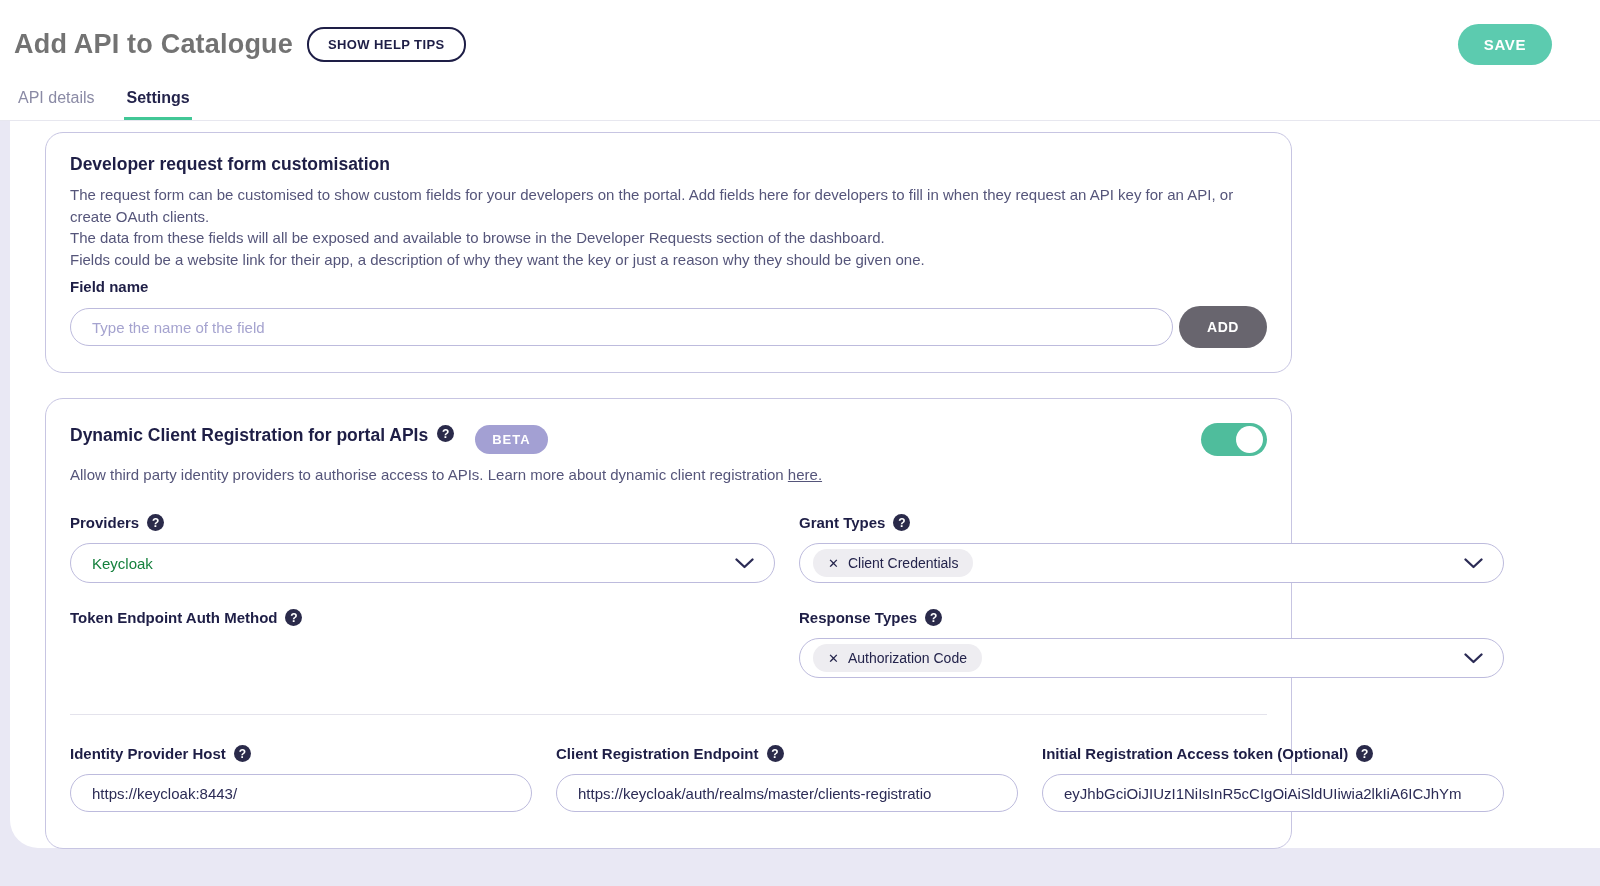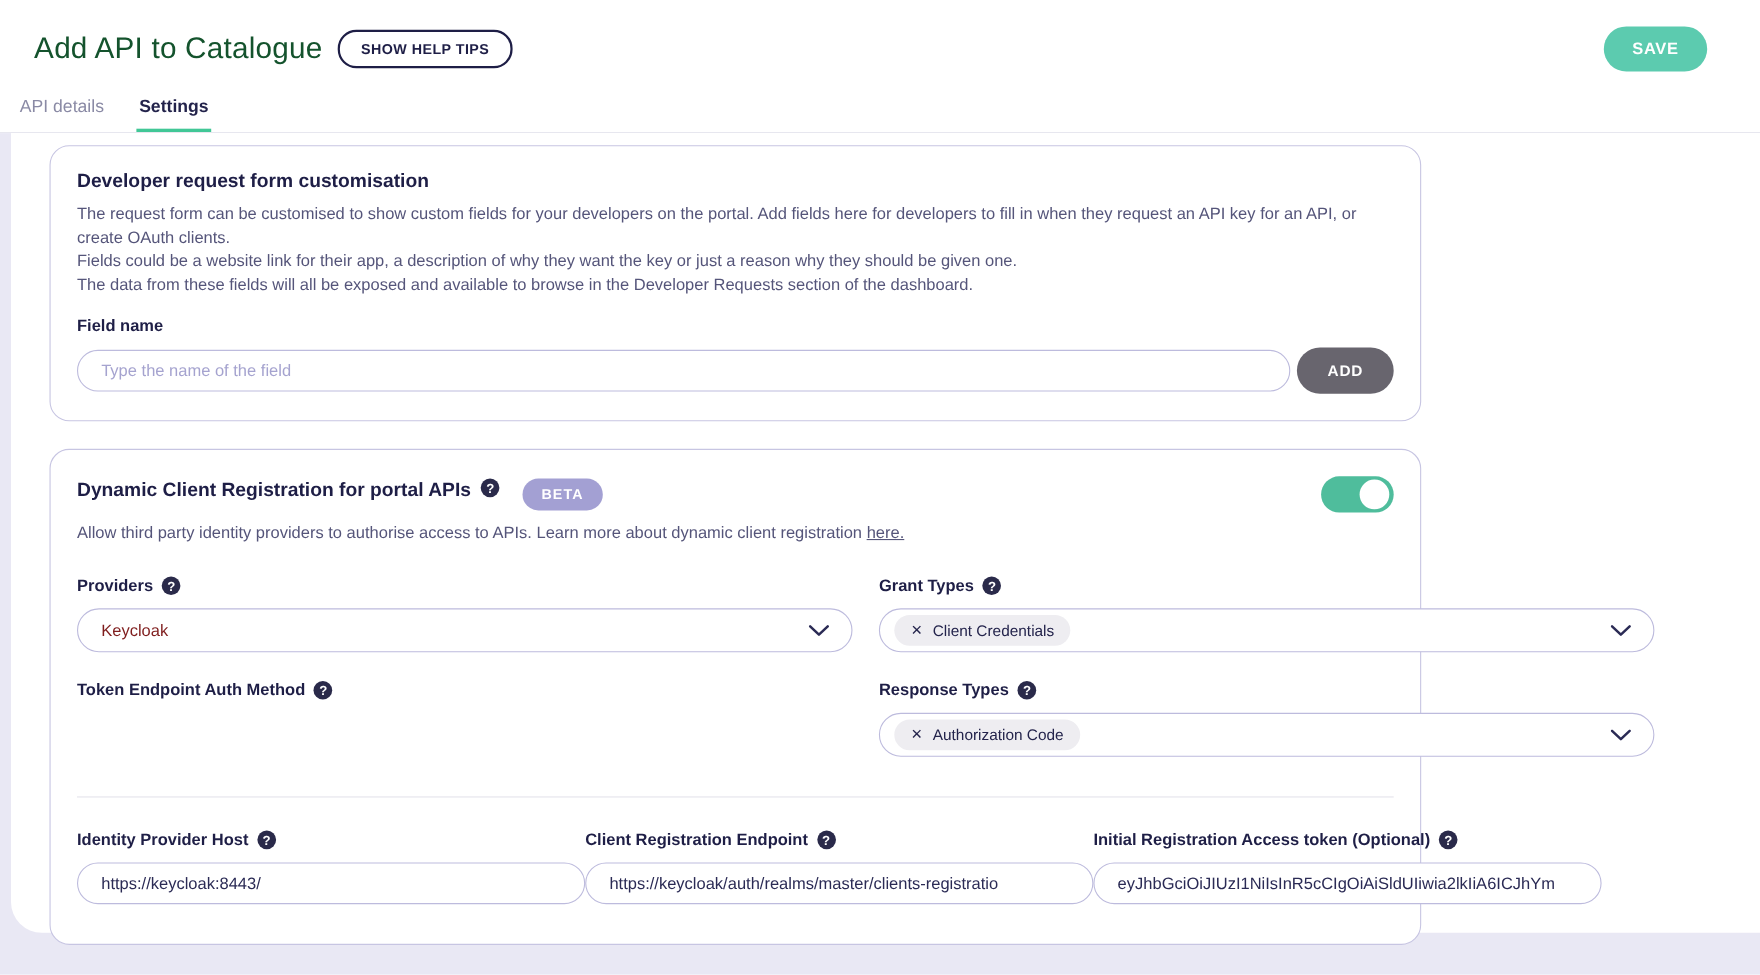--- a/index.html
+++ b/index.html
@@ -14,23 +14,22 @@
     background:#FFFFFF;
     width:1600px;
     padding:0;
     border-bottom:1px solid #E7E7EF;
   }
   .topbar {
     display:flex; align-items:center;
     padding:24px 48px 18px 14px;
   }
   .page-title {
-    font-size:27px; font-weight:normal; color:#14532d;
+    font-size:27px; font-weight:bold; color:#737373;
     letter-spacing:0.2px;
-    margin-left:17px;
   }
   .help-tips-btn {
     margin-left:14px;
     border:2px solid #1E1E46; border-radius:17px;
     background:#FFFFFF;
     padding:8px 19px;
     font-size:13px; font-weight:bold; color:#1E1E46;
     letter-spacing:0.4px;
     font-family:inherit;
     cursor:pointer;
@@ -77,21 +76,21 @@
   .card-2 { padding:24px 24px 36px 24px; }
   .card-title {
     font-size:17.5px; font-weight:bold; color:#1E1E46;
     margin-bottom:9px;
   }
   .desc-line {
     font-size:15px; color:#55557A; line-height:21.5px;
   }
   .field-label {
     font-size:15px; font-weight:bold; color:#1E1E46;
-    margin-top:18px; margin-bottom:11px;
+    margin-top:8px; margin-bottom:11px;
   }
   .add-row { display:flex; align-items:center; gap:6px; }
   .pill-input {
     flex:1;
     height:38px;
     border:1.5px solid #BDBBDD;
     border-radius:20px;
     padding:0 21px;
     font-size:15px; color:#2B2B55;
     font-family:inherit;
@@ -157,41 +156,42 @@
   }
   .select-box {
     height:40px;
     border:1.5px solid #BDBBDD;
     border-radius:20px;
     display:flex; align-items:center; justify-content:space-between;
     padding:0 20px 0 21px;
     background:#FFFFFF;
     cursor:pointer;
   }
-  .select-value { font-size:15px; color:#7f1d1d; }
+  .select-value { font-size:15px; color:#15803d; }
   .chip {
     display:inline-flex; align-items:center; gap:9px;
     background:#EEEDF1;
     border-radius:15px;
     padding:6px 15px;
     font-size:14px; color:#23234B;
     margin-left:-8px;
   }
   .chip .x {
     font-size:13px; font-weight:bold; color:#23234B;
     cursor:pointer;
   }
   .chev { flex:none; margin-left:12px; }
   .hr {
     border:none; border-top:1px solid #E4E3EC;
     margin:10px 0 30px 0;
   }
   .bottom-grid {
     display:grid;
     grid-template-columns:462px 462px 462px;
+    column-gap:24px;
   }
   .bottom-grid .pill-input {
     width:100%;
     white-space:nowrap; overflow:hidden; text-overflow:clip;
   }
 </style>
 </head>
 <body>
 
 <div class="header">
@@ -205,22 +205,22 @@
     <div class="tab">API details</div>
     <div class="tab active">Settings</div>
   </div>
 </div>
 
 <div class="content">
 
   <div class="card card-1">
     <div class="card-title">Developer request form customisation</div>
     <div class="desc-line">The request form can be customised to show custom fields for your developers on the portal. Add fields here for developers to fill in when they request an API key for an API, or create OAuth clients.</div>
+    <div class="desc-line">The data from these fields will all be exposed and available to browse in the Developer Requests section of the dashboard.</div>
     <div class="desc-line">Fields could be a website link for their app, a description of why they want the key or just a reason why they should be given one.</div>
-    <div class="desc-line">The data from these fields will all be exposed and available to browse in the Developer Requests section of the dashboard.</div>
     <div class="field-label">Field name</div>
     <div class="add-row">
       <input class="pill-input" type="text" placeholder="Type the name of the field" style="">
       <button class="add-btn">ADD</button>
     </div>
   </div>
 
   <div class="card card-2">
     <div class="dcr-head">
       <div class="dcr-title-wrap">

